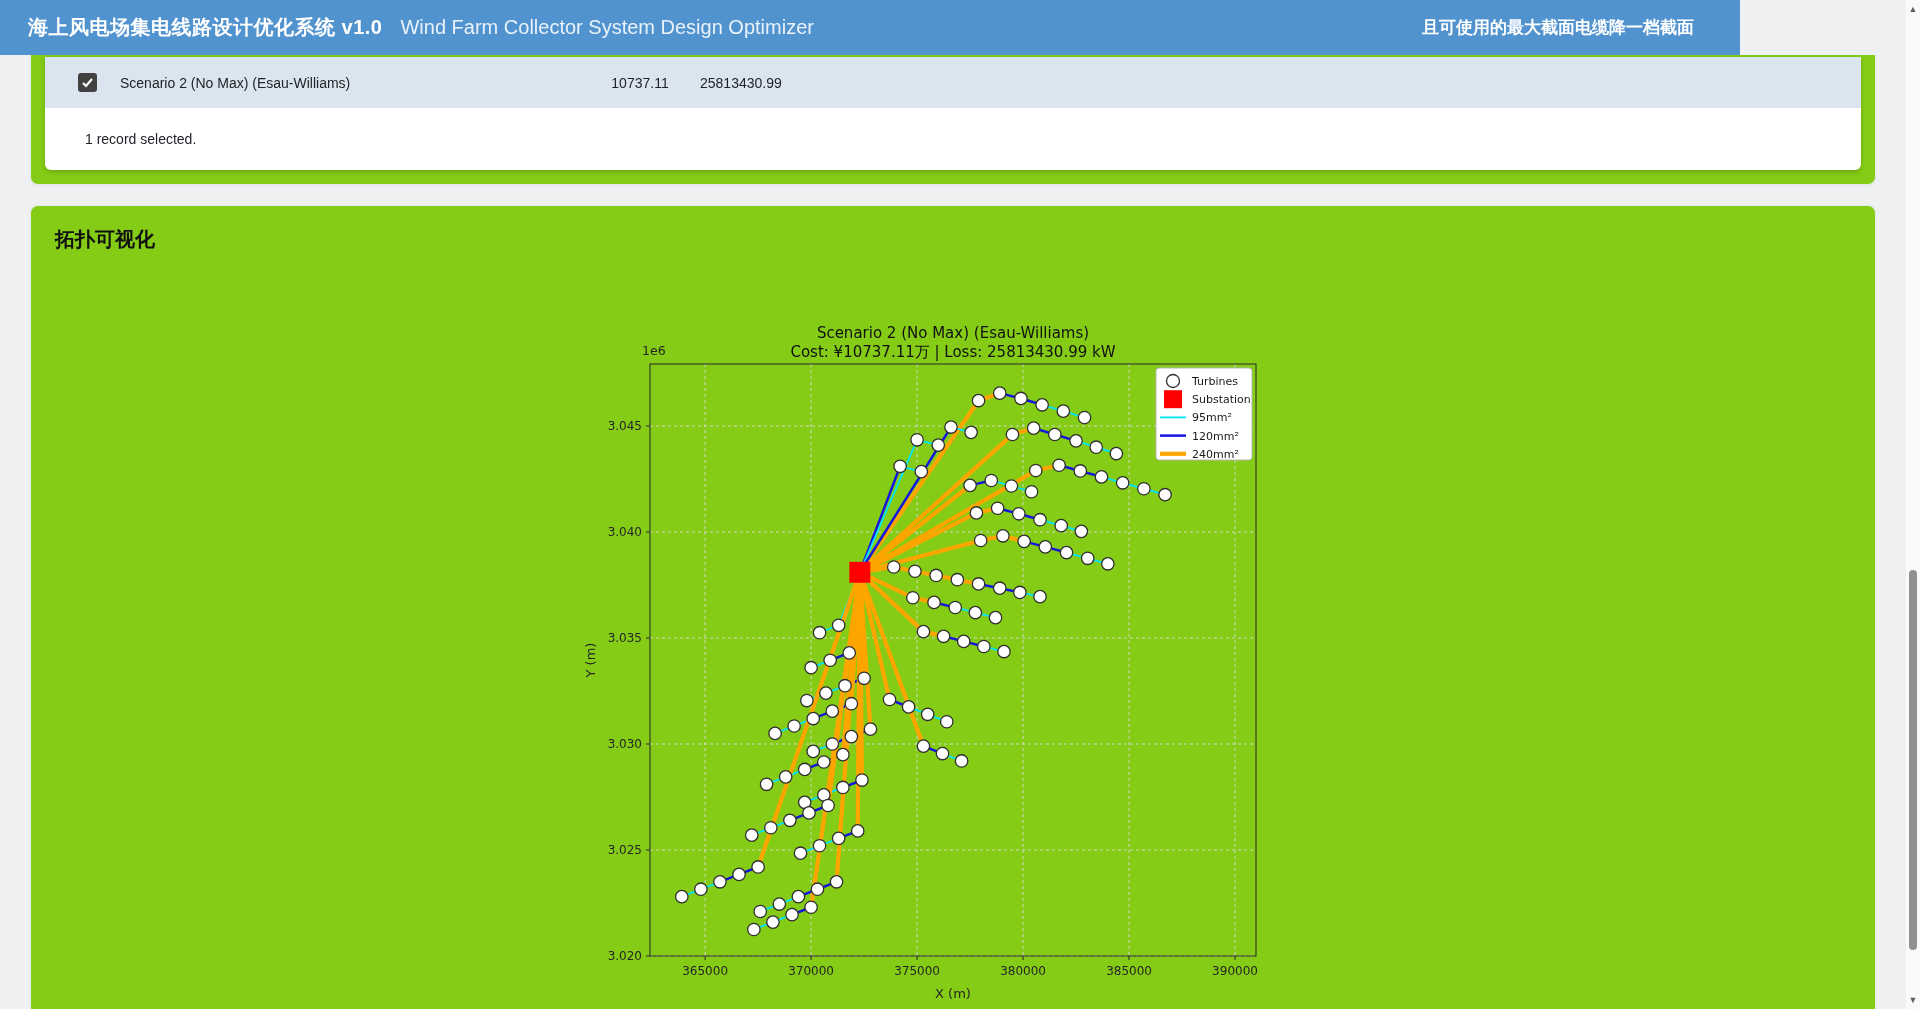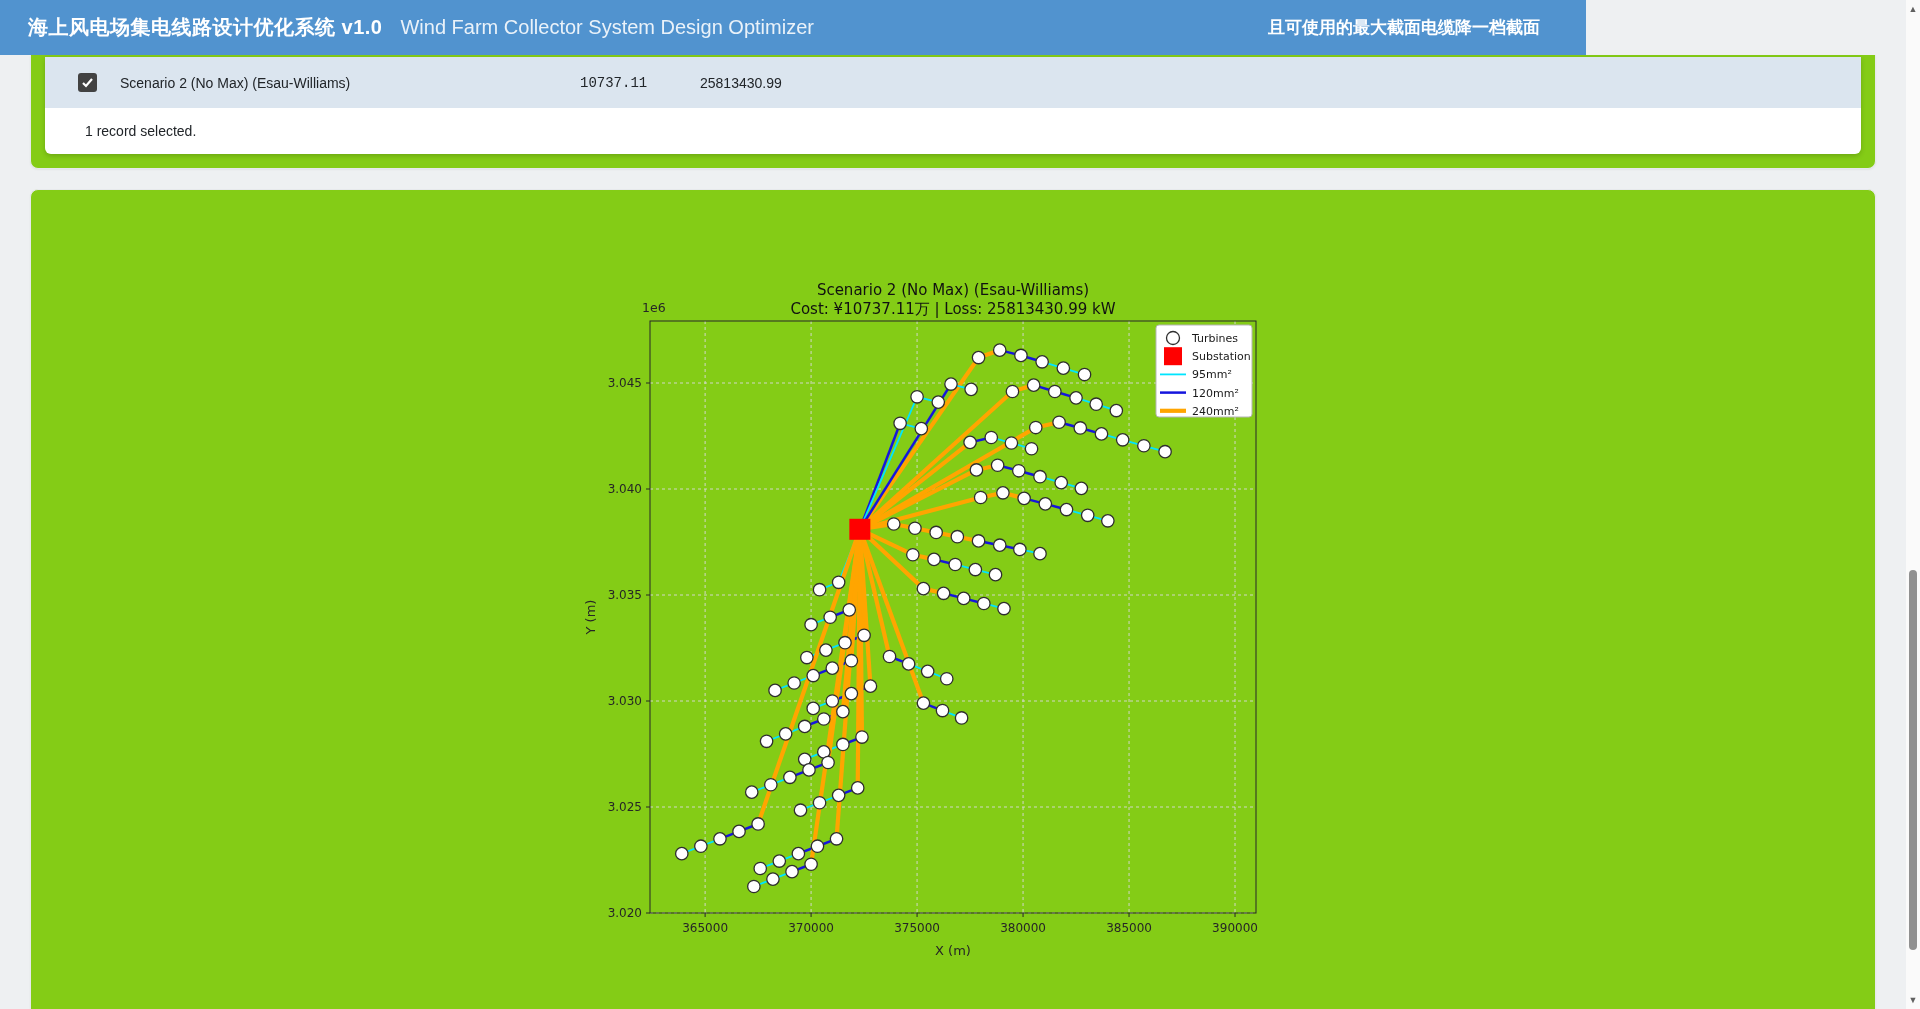--- a/index.html
+++ b/index.html
@@ -7,21 +7,21 @@
   body {
     font-family:"Liberation Sans","DejaVu Sans",sans-serif;
     background:#eef0f2;
     position:relative;
     color:#212529;
   }
   
   .app-header {
     height:55px; background:#5193cf; color:#fff;
     display:flex; align-items:center; padding:0 46px 0 28px;
-    width:1586px;
+    width:1740px;
   }
   .app-header .title-zh { font-size:20px; font-weight:bold; letter-spacing:.5px; }
   .app-header .title-en { font-size:20px; margin-left:18px; color:rgba(255,255,255,.88); }
   .app-header .org { margin-left:auto; font-size:17px; font-weight:bold; }
   
   .card { background:#84cc16; margin:0 44px 0 30px; border:1px solid #e7e9ec; }
   .card-results {
     border-top:none; border-radius:0 0 8px 8px;
     padding:2px 14px 14px 14px;
     box-shadow:0 1px 2px rgba(0,0,0,.05);
@@ -30,24 +30,24 @@
   .result-row {
     height:51px; background:#dbe5ef; display:flex; align-items:center;
     font-size:14px; cursor:pointer;
   }
   .cell-check { flex:0 0 75px; padding-left:33px; display:flex; align-items:center; }
   .checkbox {
     width:19px; height:19px; background:#424242; border-radius:3px;
     display:flex; align-items:center; justify-content:center; cursor:pointer;
   }
   .cell-name { flex:0 0 460px; }
-  .cell-cost { flex:0 0 120px; text-align:left;font-family:Liberation Mono, monospace; }
+  .cell-cost { flex:0 0 120px; text-align:center; }
   .cell-loss { flex:0 0 170px; text-align:left; }
   .cell-desc { margin-left:28px; flex:1; white-space:nowrap; overflow:hidden; }
-  .table-footer { height:46px; background:#fff; display:flex; align-items:center; padding-left:40px; font-size:14px; }
+  .table-footer { height:62px; background:#fff; display:flex; align-items:center; padding-left:40px; font-size:14px; }
   
   .card-topo {
     margin-top:20px; border-radius:8px; height:900px;
     box-shadow:0 1px 2px rgba(0,0,0,.05); padding:20px 24px;
   }
   .topo-heading { font-size:20px; font-weight:bold; color:#111; }
   .figure-wrap { width:830px; margin:38px auto 0 auto; }
   svg text { font-family:"DejaVu Sans","Liberation Sans",sans-serif; }
   
   .scrollbar {
@@ -86,20 +86,21 @@
       <div class="cell-cost">10737.11</div>
       <div class="cell-loss">25813430.99</div>
     </div>
     <div class="table-footer">
       <span>1 record selected.</span>
     </div>
   </div>
 </div>
 
 <div class="card card-topo">
+  <div class="topo-heading">拓扑可视化</div>
   <div class="figure-wrap">
     <svg id="topo-svg" width="830" height="735" viewBox="0 0 830 735">
         <g>
           <line x1="167.11017838405036" y1="73" x2="167.11017838405036" y2="665" stroke="#d9d9d9" stroke-width="0.9" stroke-dasharray="3,3"></line>
           <line x1="273.0912906610703" y1="73" x2="273.0912906610703" y2="665" stroke="#d9d9d9" stroke-width="0.9" stroke-dasharray="3,3"></line>
           <line x1="379.07240293809025" y1="73" x2="379.07240293809025" y2="665" stroke="#d9d9d9" stroke-width="0.9" stroke-dasharray="3,3"></line>
           <line x1="485.05351521511017" y1="73" x2="485.05351521511017" y2="665" stroke="#d9d9d9" stroke-width="0.9" stroke-dasharray="3,3"></line>
           <line x1="591.0346274921301" y1="73" x2="591.0346274921301" y2="665" stroke="#d9d9d9" stroke-width="0.9" stroke-dasharray="3,3"></line>
           <line x1="697.0157397691501" y1="73" x2="697.0157397691501" y2="665" stroke="#d9d9d9" stroke-width="0.9" stroke-dasharray="3,3"></line>
           <line x1="112" y1="665" x2="718" y2="665" stroke="#d9d9d9" stroke-width="0.9" stroke-dasharray="3,3"></line>

